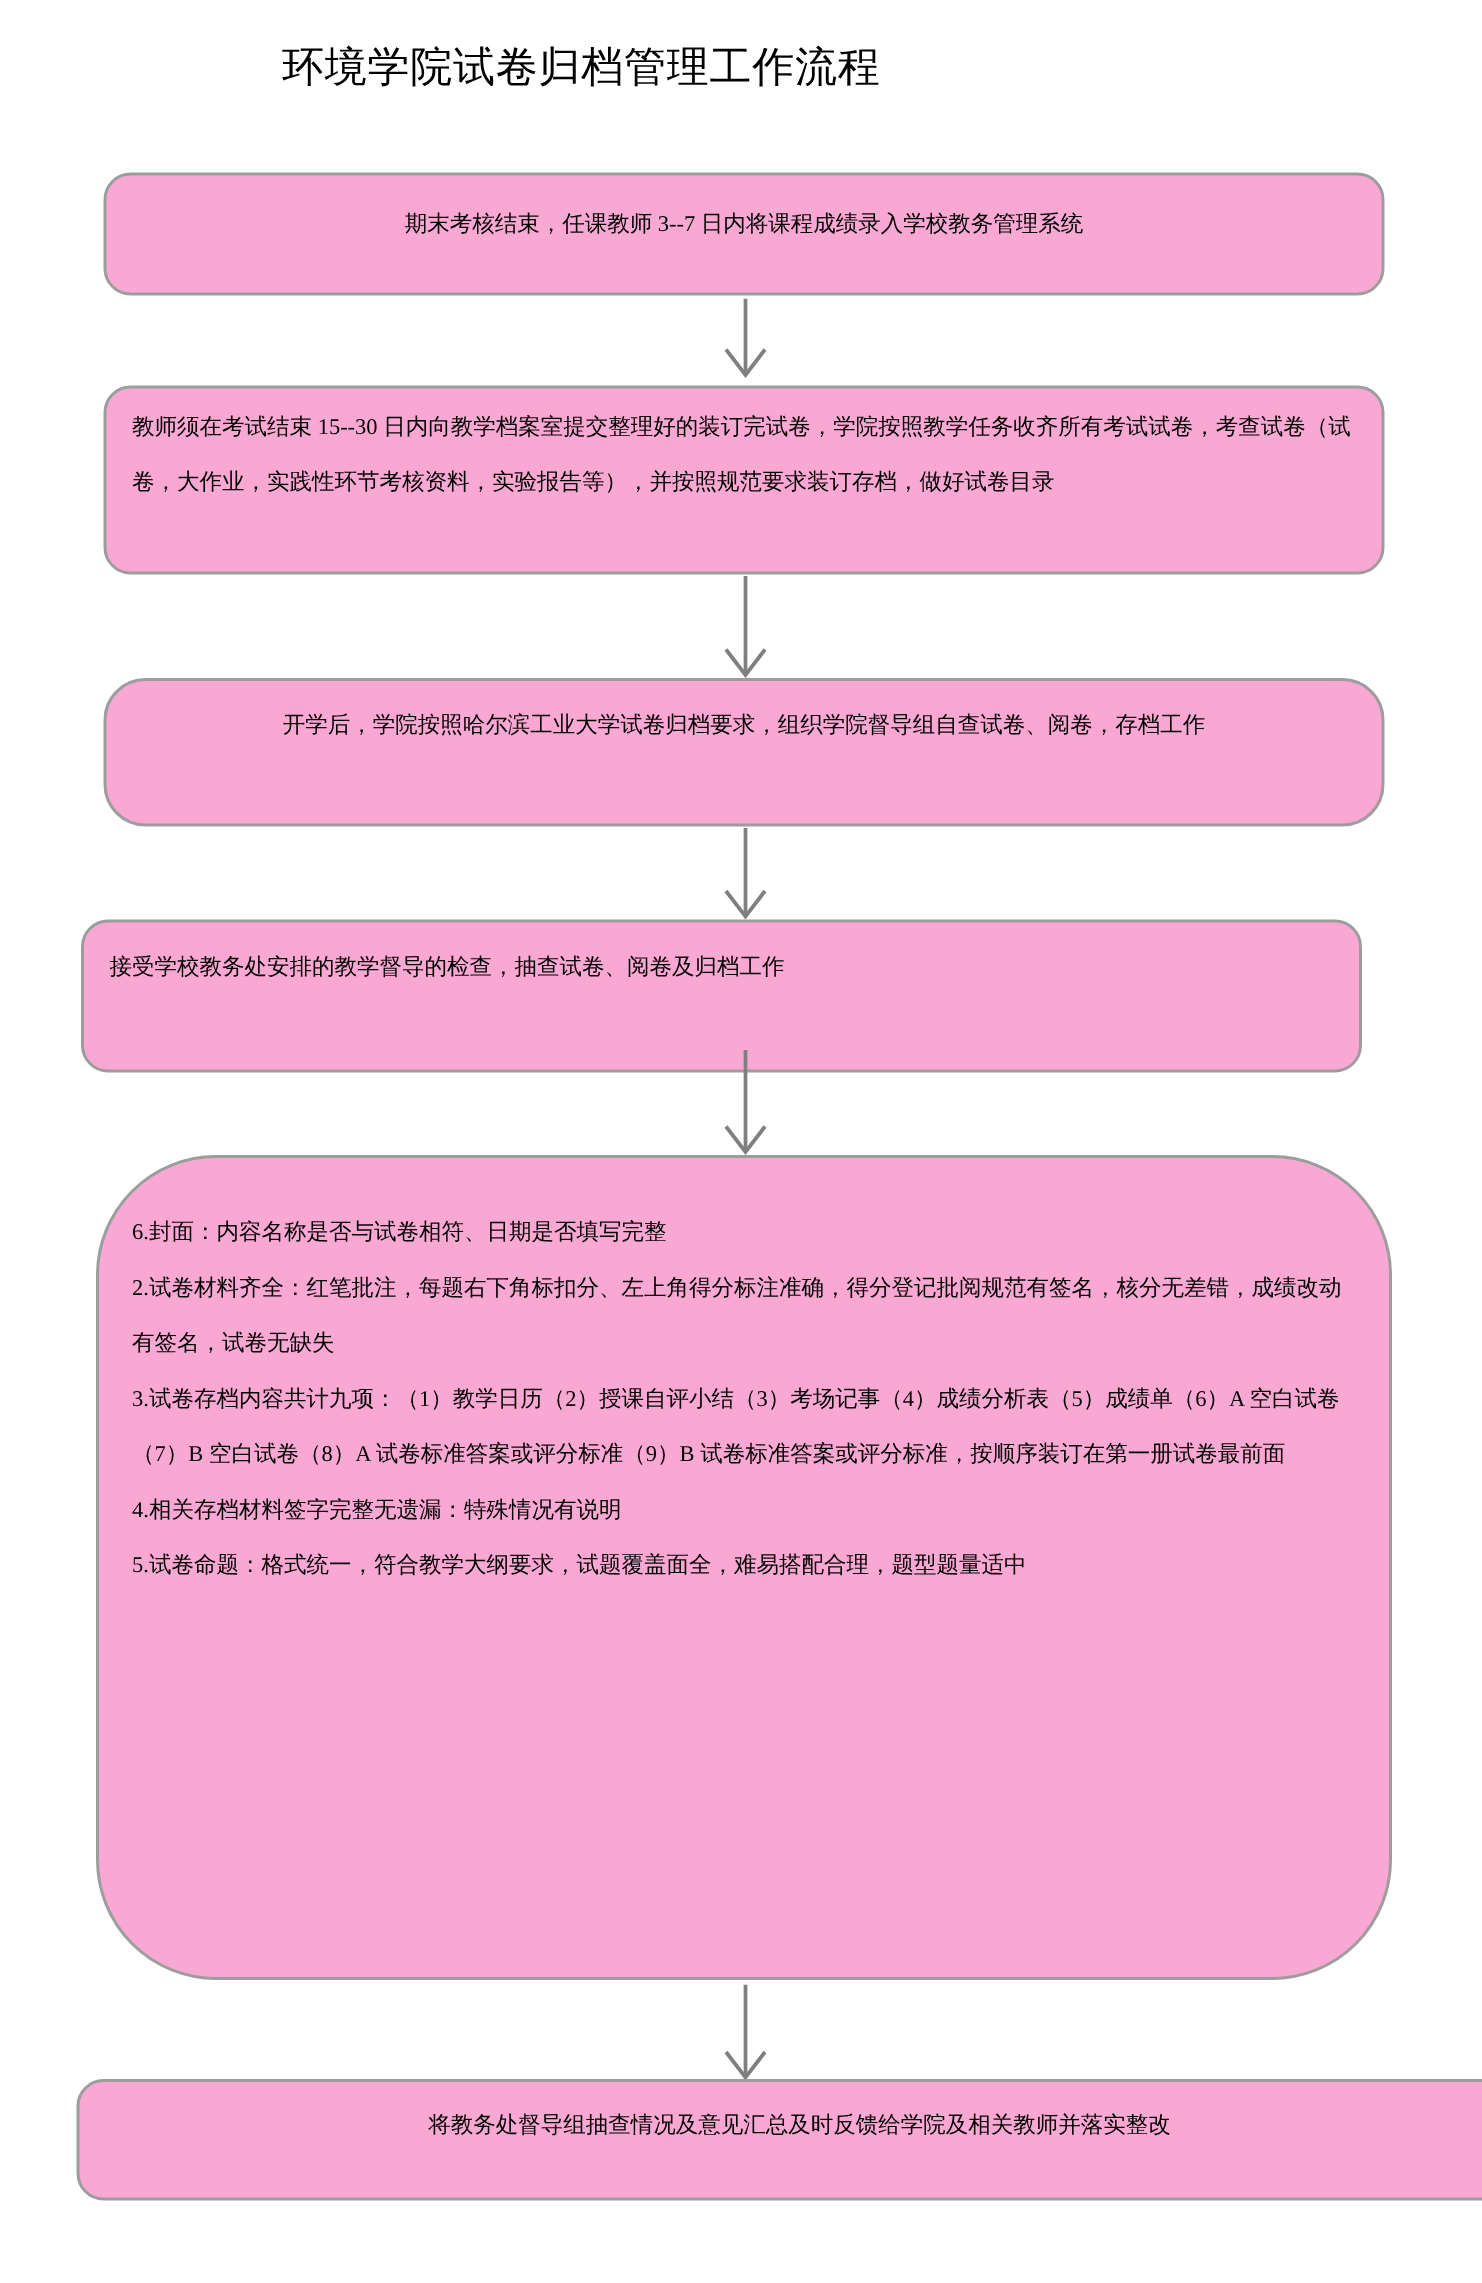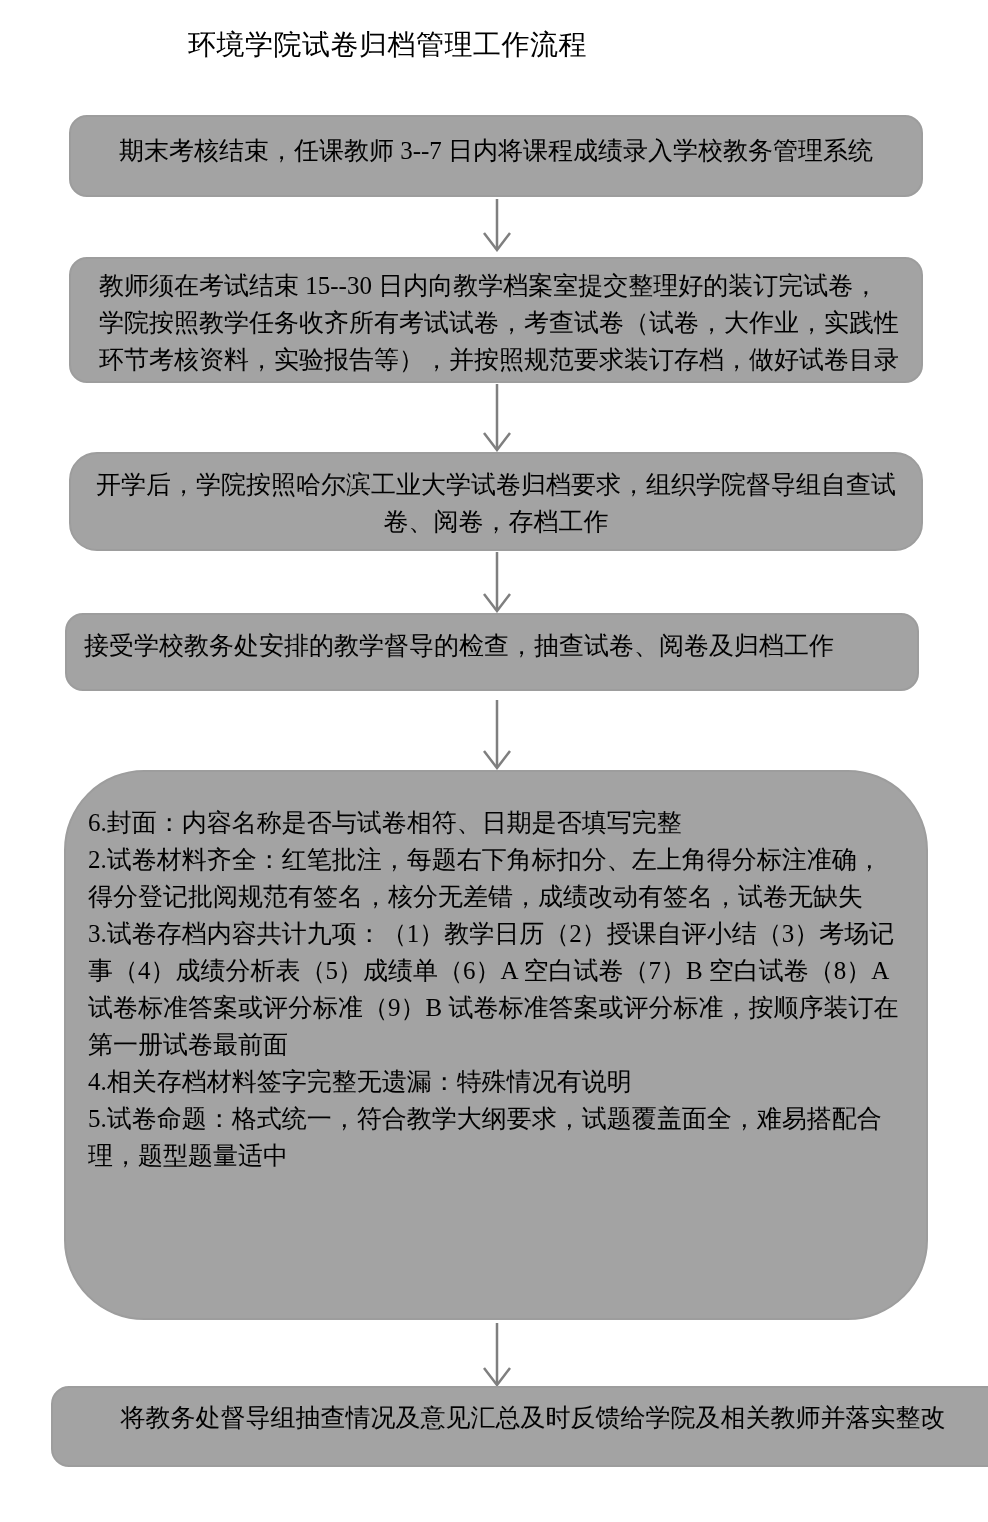--- a/index.html
+++ b/index.html
@@ -24,30 +24,30 @@
     font-size: 28px;
     font-weight: normal;
     letter-spacing: 0.5px;
     white-space: nowrap;
   }
   .box {
     position: absolute;
     box-sizing: border-box;
     border: 2.5px solid var(--border_gray, #9d9d9d);
     border-radius: 18px;
-    background: #a3a3a3;
-    font-size: 25px;
+    background: #f9a8d4;
+    font-size: 15px;
     line-height: 37px;
   }
   .box p { margin: 0; }
   .center { text-align: center; }
   .b1 { left: 69px; top: 115px; width: 854px; height: 82px; padding: 15px 14px 0 14px; }
-  .b2 { left: 69px; top: 257px; width: 854px; height: 126px; padding: 8px 20px 0 28px; }
+  .b2 { left: 69px; top: 257px; width: 854px; height: 126px; padding: 8px 20px 0 17px; }
   .b3 { left: 69px; top: 452px; width: 854px; height: 99px; padding: 12px 5px 0 5px; border-radius: 28px; }
-  .b4 { left: 65px; top: 613px; width: 854px; height: 78px; padding: 12px 20px 0 17px; }
+  .b4 { left: 54px; top: 613px; width: 854px; height: 102px; padding: 12px 20px 0 17px; }
   .big {
     left: 64px; top: 770px; width: 864px; height: 550px;
     border-radius: 80px;
     padding: 32px 24px 0 22px;
   }
   .b6 { left: 51px; top: 1386px; width: 964px; height: 81px; padding: 11px 14px 0 14px; }
   .arrow {
     position: absolute;
     left: 477px;
     width: 40px;

